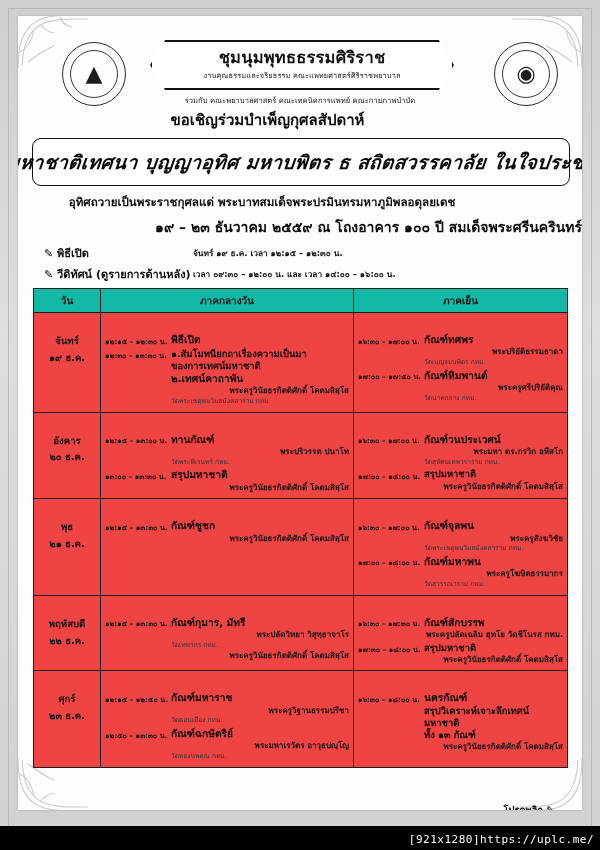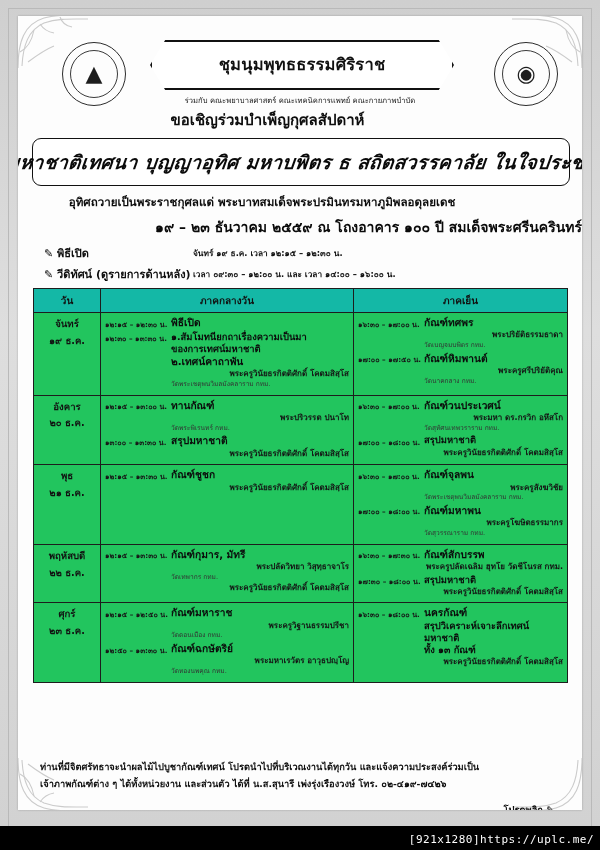--- a/index.html
+++ b/index.html
@@ -117,21 +117,21 @@
     position:absolute;left:15px;top:272px;width:534px;
     border-collapse:collapse;
     table-layout:fixed;
   }
   table, th, td{border:1px solid #1d1d1d;}
   th{
     font-size:10px;font-weight:bold;color:#111;
     padding:4px 2px;background:#14b8a6;
   }
   td{
-    vertical-align:top;padding:3px 4px 4px 4px;background:#22c55e;
+    vertical-align:top;padding:20px 4px 4px 4px;background:#ef4444;
   }
   td.daycell{
     text-align:center;font-size:9.6px;font-weight:bold;color:#111;
     line-height:1.75;
   }
   tr.rowsep > td{border-bottom:1px dashed #2a2a2a;}
   .slot{display:flex;align-items:flex-start;margin-bottom:1px;}
   .slot .tm{
     flex:0 0 66px;font-size:7.2px;color:#171717;font-weight:bold;
     padding-top:2.5px;white-space:nowrap;
@@ -212,20 +212,21 @@
       </div>
     </div>
     <div class="logo logo-right">
       <div class="inner">
         <span class="seal-glyph">◉</span>
       </div>
     </div>
 
     <div class="banner">
       <h1>ชุมนุมพุทธธรรมศิริราช</h1>
+      <div class="sub">งานคุณธรรมและจริยธรรม  คณะแพทยศาสตร์ศิริราชพยาบาล</div>
     </div>
 
     <div class="coorg">ร่วมกับ  คณะพยาบาลศาสตร์   คณะเทคนิคการแพทย์   คณะกายภาพบำบัด</div>
     <div class="invite">ขอเชิญร่วมบำเพ็ญกุศลสัปดาห์</div>
 
     <div class="titlebox">
       <span>มหาชาติเทศนา บุญญาอุทิศ มหาบพิตร ธ สถิตสวรรคาลัย ในใจประชา</span>
     </div>
 
     <div class="dedication">อุทิศถวายเป็นพระราชกุศลแด่ พระบาทสมเด็จพระปรมินทรมหาภูมิพลอดุลยเดช</div>
@@ -442,24 +443,20 @@
                 <div class="topic small">ทั้ง ๑๓ กัณฑ์</div>
                 <div class="monk">พระครูวินัยธรกิตติศักดิ์  โคตมสิสฺโส</div>
               </div>
             </div>
           </td>
         </tr>
 
       </tbody>
     </table>
 
-    <div class="footer">
-      <div>ท่านที่มีจิตศรัทธาจะนำผลไม้ไปบูชากัณฑ์เทศน์  โปรดนำไปที่บริเวณงานได้ทุกวัน และแจ้งความประสงค์ร่วมเป็น</div>
-      <div>เจ้าภาพกัณฑ์ต่าง ๆ ได้ทั้งหน่วยงาน และส่วนตัว ได้ที่ น.ส.สุนารี เพ่งรุ่งเรืองวงษ์  โทร. ๐๒-๔๑๙-๗๔๒๖</div>
-    </div>
     <div class="turnover">โปรดพลิก ✎</div>
 
   </div>
 
   <div class="wmbar"></div>
   <div class="wm">[921x1280]https://uplc.me/</div>
 
 </div>
 
 </body></html>

